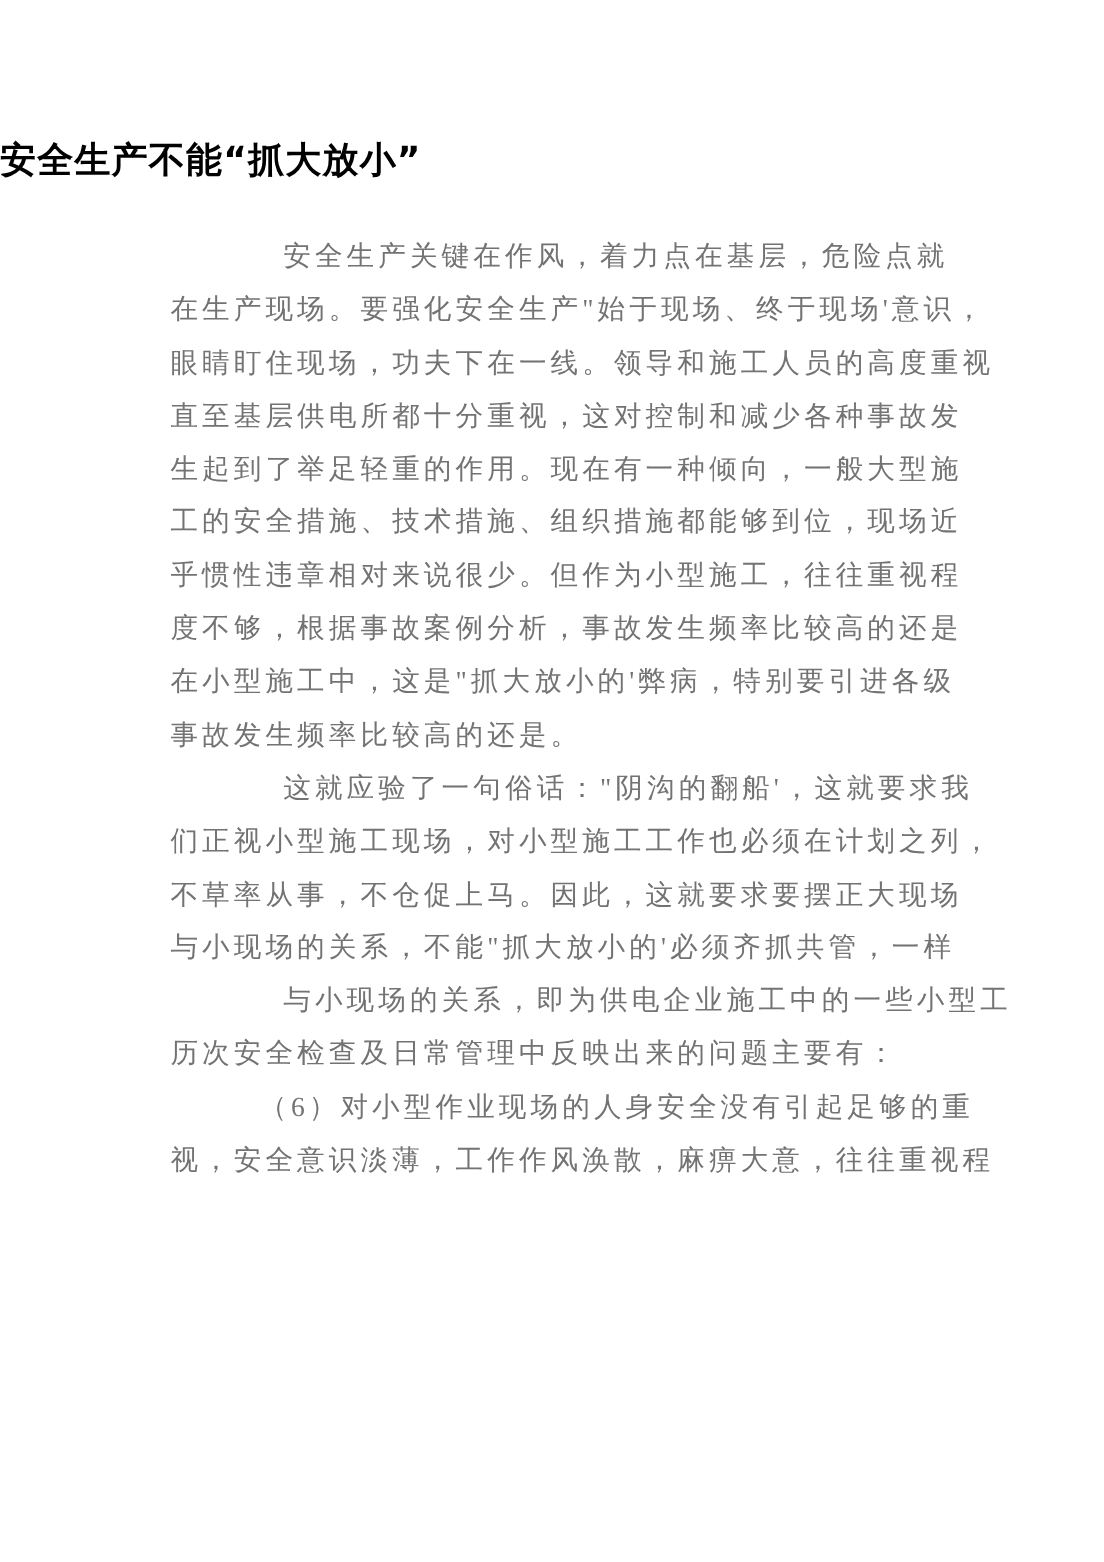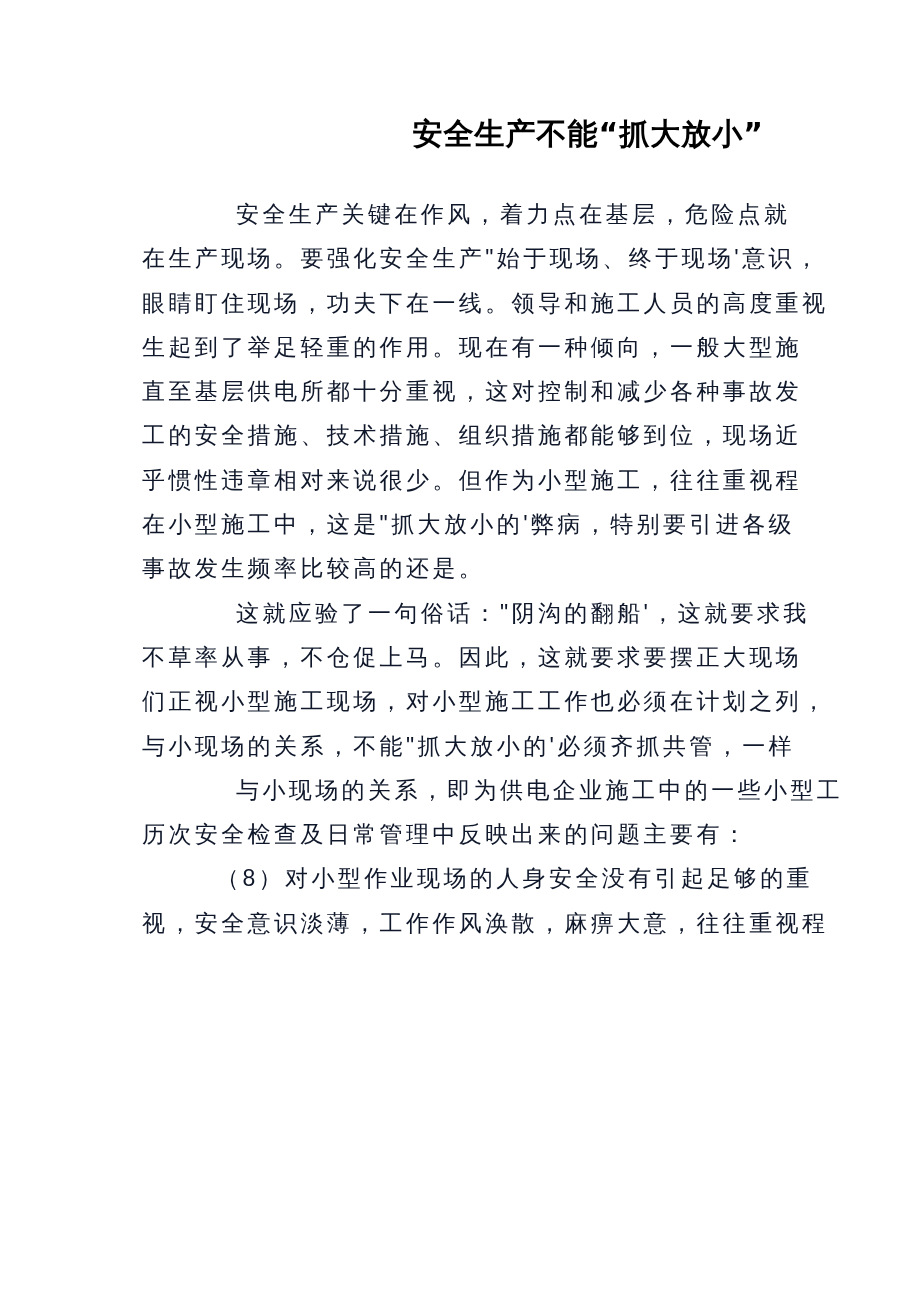--- a/index.html
+++ b/index.html
@@ -20,37 +20,36 @@
       top: 0;
       width: 920px;
       height: 1302px;
       background: #ffffff;
     }
     .doc-title {
       position: absolute;
       left: 0;
       top: 114px;
       width: 736px;
-      text-align: right;
+      text-align: left;
       font-family: "DejaVu Sans", "Liberation Sans", sans-serif;
       font-weight: bold;
       font-size: 30px;
       line-height: 40px;
       letter-spacing: 1px;
       color: #000000;
-      padding-left: 28px;
     }
     .body-text {
       position: absolute;
       left: 142px;
       top: 192px;
       width: 618px;
-      font-family: Liberation Sans, sans-serif;
+      font-family: Liberation Serif, serif;
       font-size: 23px;
-      color: #0f172a;
+      color: #737373;
     }
     .para {
       margin: 0;
       padding: 0;
     }
     .line {
       display: block;
       height: 44.3px;
       line-height: 44.3px;
       white-space: nowrap;
@@ -74,39 +73,40 @@
 <div class="page">
 
   <div class="doc-title">安全生产不能“抓大放小”</div>
 
   <div class="body-text">
 
     <div class="para">
       <span class="line indent">安全生产关键在作风，着力点在基层，危险点就</span>
       <span class="line">在生产现场。要强化安全生产"始于现场、终于现场'意识，</span>
       <span class="line">眼睛盯住现场，功夫下在一线。领导和施工人员的高度重视</span>
+      <span class="line">直至基层供电所都十分重视，这对控制和减少各种事故发</span>
       <span class="line">生起到了举足轻重的作用。现在有一种倾向，一般大型施</span>
-      <span class="line">直至基层供电所都十分重视，这对控制和减少各种事故发</span>
       <span class="line">工的安全措施、技术措施、组织措施都能够到位，现场近</span>
       <span class="line">乎惯性违章相对来说很少。但作为小型施工，往往重视程</span>
+      <span class="line">度不够，根据事故案例分析，事故发生频率比较高的还是</span>
       <span class="line">在小型施工中，这是"抓大放小的'弊病，特别要引进各级</span>
       <span class="line last">事故发生频率比较高的还是。</span>
     </div>
 
     <div class="para">
       <span class="line indent">这就应验了一句俗话："阴沟的翻船'，这就要求我</span>
+      <span class="line">们正视小型施工现场，对小型施工工作也必须在计划之列，</span>
       <span class="line">不草率从事，不仓促上马。因此，这就要求要摆正大现场</span>
-      <span class="line">们正视小型施工现场，对小型施工工作也必须在计划之列，</span>
       <span class="line">与小现场的关系，不能"抓大放小的'必须齐抓共管，一样</span>
     </div>
 
     <div class="para">
       <span class="line indent">与小现场的关系，即为供电企业施工中的一些小型工</span>
       <span class="line last">历次安全检查及日常管理中反映出来的问题主要有：</span>
     </div>
 
     <div class="para">
-      <span class="line indent-item">（8）对小型作业现场的人身安全没有引起足够的重</span>
+      <span class="line indent-item">（6）对小型作业现场的人身安全没有引起足够的重</span>
       <span class="line">视，安全意识淡薄，工作作风涣散，麻痹大意，往往重视程</span>
     </div>
 
   </div>
 </div>
 
 </body></html>

